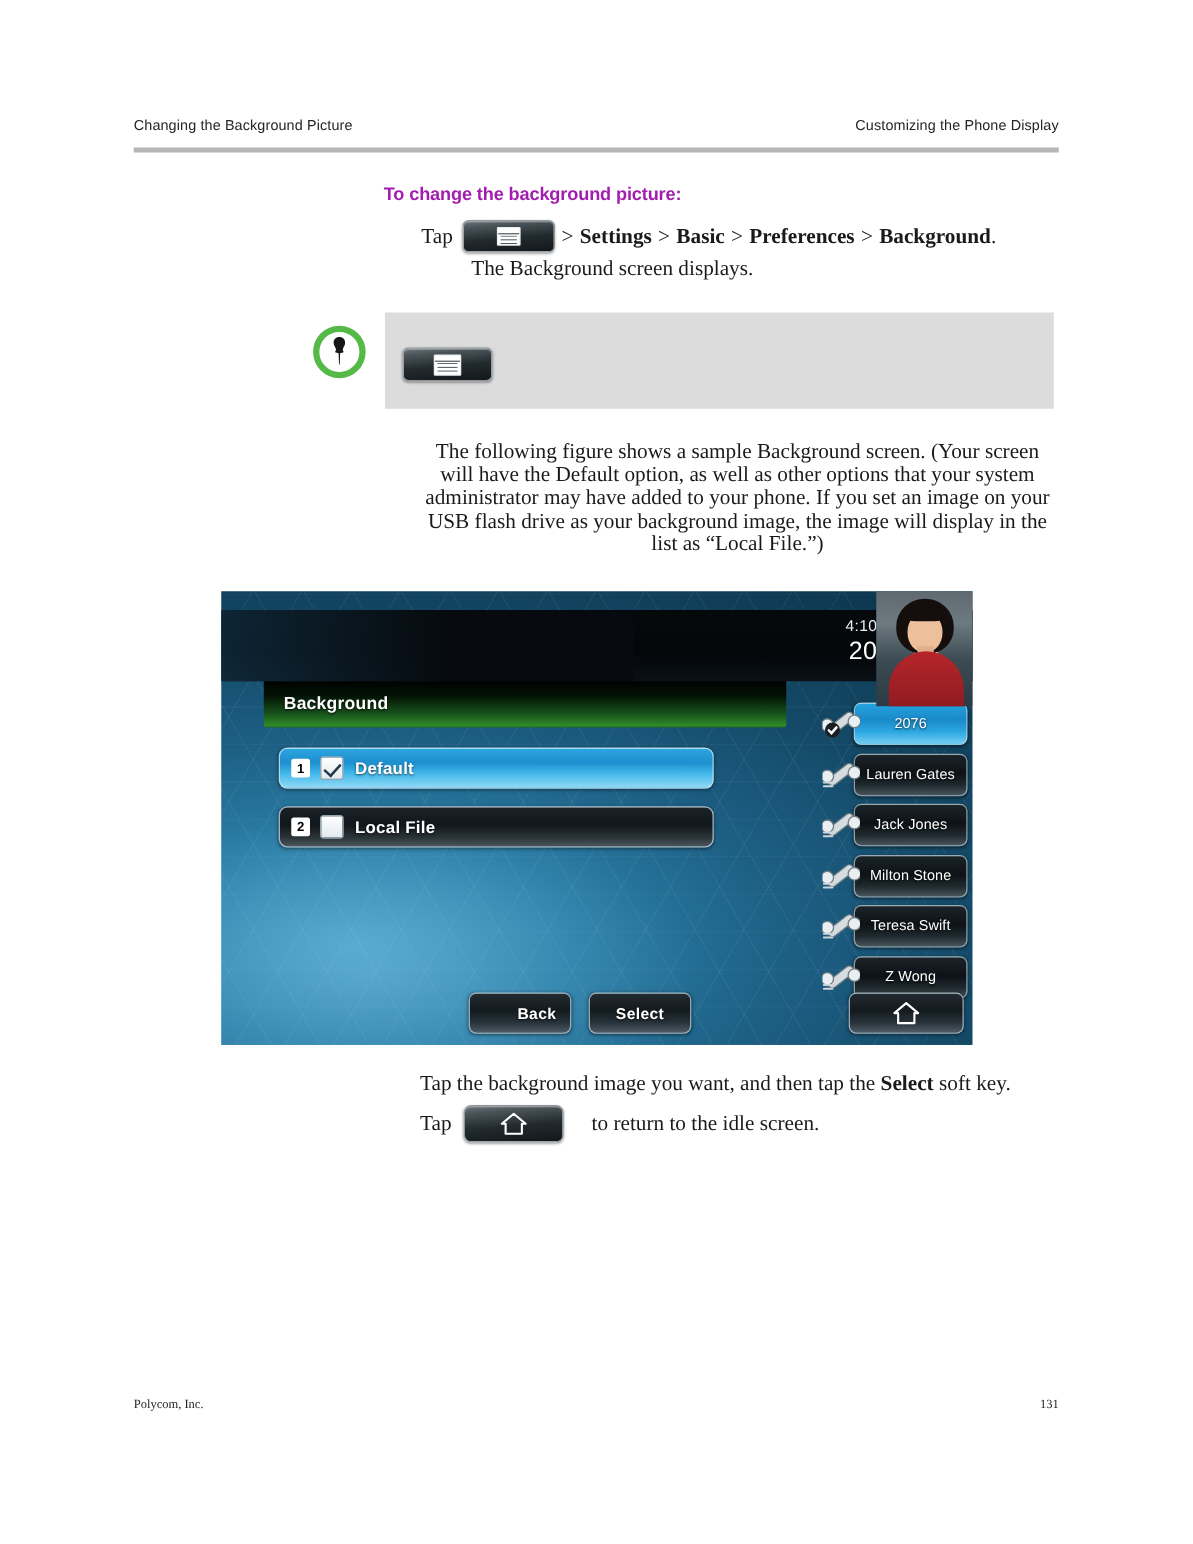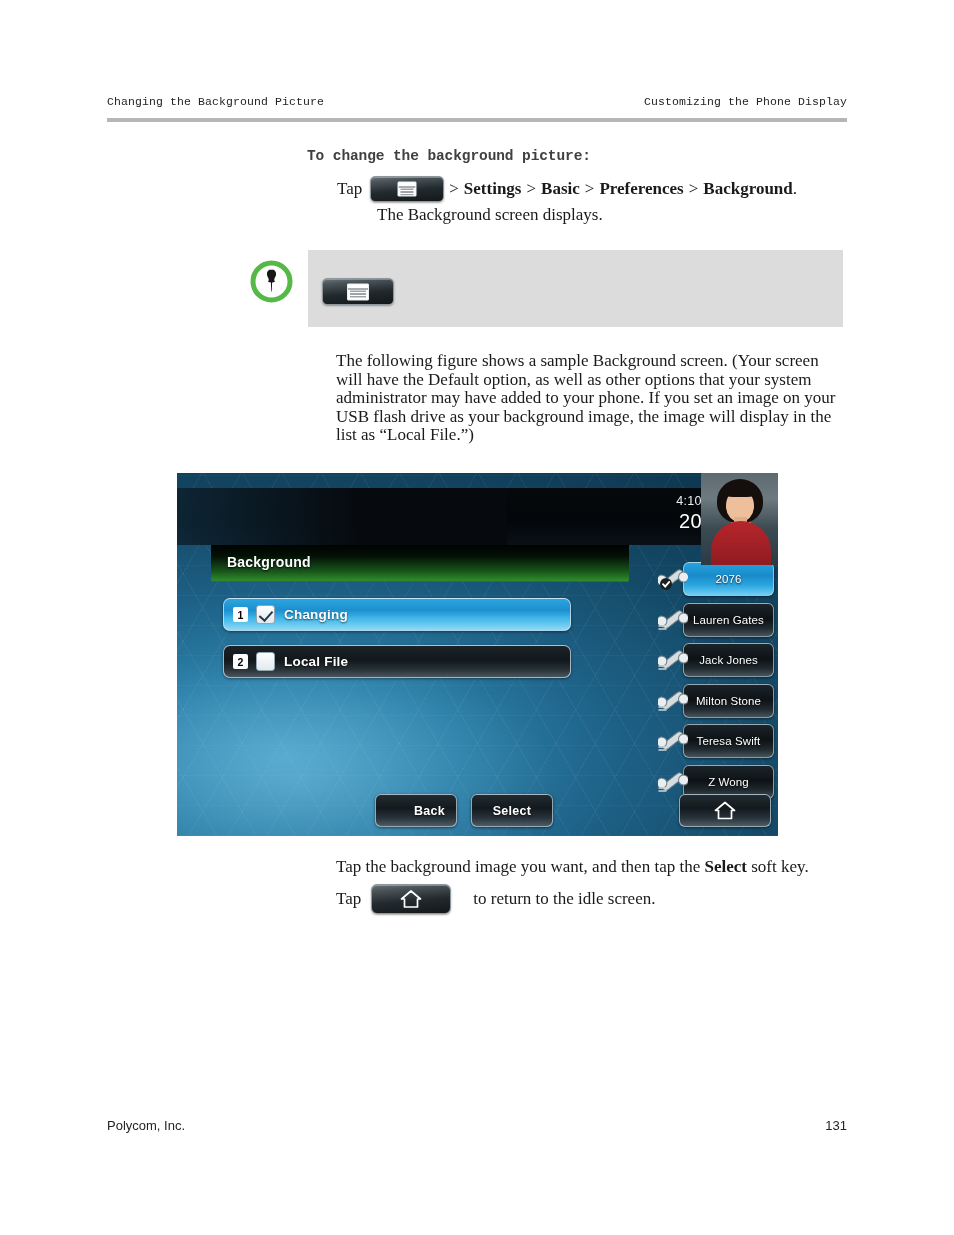--- a/index.html
+++ b/index.html
@@ -13,39 +13,39 @@
     font-family: "Liberation Serif", serif;
     color: #1a1a1a;
     overflow: hidden;
   }
 
   
   .page-header {
     position: absolute;
     left: 107px; top: 95px; width: 740px;
     display: flex; justify-content: space-between; align-items: baseline;
-    font-family: Liberation Mono, monospace;
+    font-family: Liberation Sans, sans-serif;
     font-size: 11.5px;
     letter-spacing: 0.1px;
     color: #242424;
   }
   .header-rule {
     position: absolute;
     left: 107px; top: 118px; width: 740px; height: 4px;
     background: #b6b6b6;
   }
 
   
   .section-title {
     position: absolute;
     left: 307px; top: 148px;
-    font-family: Liberation Mono, monospace;
+    font-family: Liberation Sans, sans-serif;
     font-weight: bold;
     font-size: 14.5px;
-    color: #404040;
+    color: #a21caf;
     letter-spacing: -0.1px;
   }
 
   .tap-line {
     position: absolute;
     left: 337px; top: 176px;
     display: flex; align-items: center;
     font-size: 17px;
     line-height: 22px;
   }
@@ -126,21 +126,21 @@
     left: 322px; top: 278px;
   }
 
   
   .para {
     position: absolute;
     left: 336px; top: 352px;
     width: 508px;
     font-size: 17px;
     line-height: 18.6px;
-    text-align: left;
+    text-align: center;
   }
 
   
   .phone {
     position: absolute;
     left: 177px; top: 473px;
     width: 601px; height: 363px;
     background:
       radial-gradient(120% 95% at 18% 78%, #4aa0c8 0%, #2b7fa8 24%, #1d5f84 48%, #144a68 70%, #0e3750 100%);
     overflow: hidden;
@@ -368,22 +368,22 @@
     font-size: 17px;
   }
   .closing-2 .word { margin-right: 10px; }
   .closing-2 .after { margin-left: 22px; }
 
   
   .page-footer {
     position: absolute;
     left: 107px; top: 1118px; width: 740px;
     display: flex; justify-content: space-between; align-items: baseline;
-    font-family: Liberation Sans, sans-serif;
-    font-size: 13px;
+    font-family: Liberation Serif, serif;
+    font-size: 10px;
     color: #242424;
   }
 </style>
 </head>
 <body>
 
 <div class="page-header">
   <div>Changing the Background Picture</div>
   <div>Customizing the Phone Display</div>
 </div>
@@ -446,21 +446,21 @@
     <div class="body"></div>
   </div>
 
   <div class="title-bar">
     <span>Background</span>
   </div>
 
   <div class="opt sel opt-1">
     <div class="idx">1</div>
     <div class="cbox checked"></div>
-    <div class="opt-label">Changing</div>
+    <div class="opt-label">Default</div>
   </div>
 
   <div class="opt unsel opt-2">
     <div class="idx">2</div>
     <div class="cbox"></div>
     <div class="opt-label">Local File</div>
   </div>
 
   <div class="linekeys">
 

